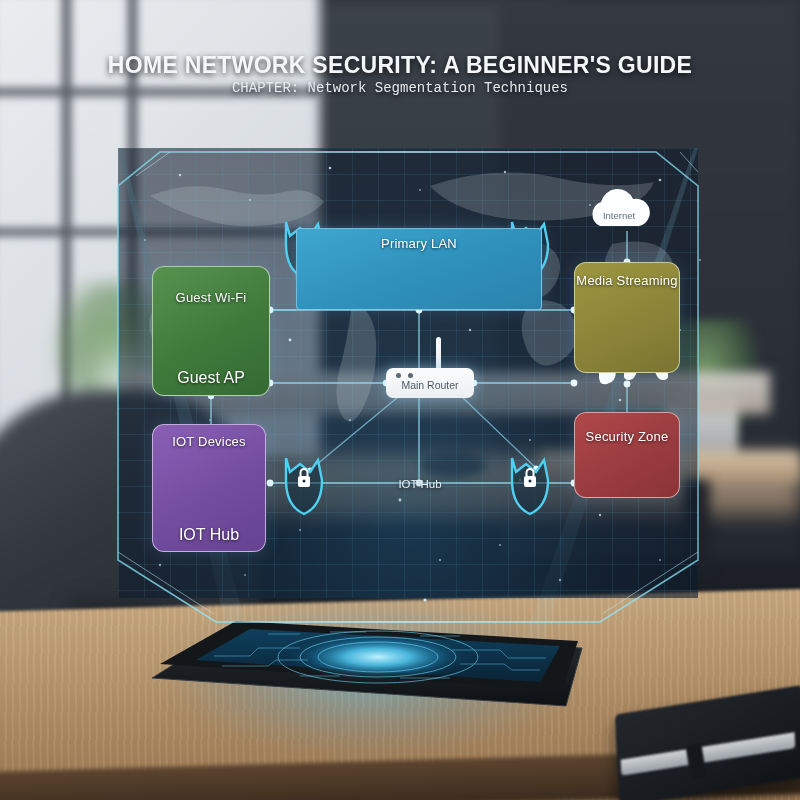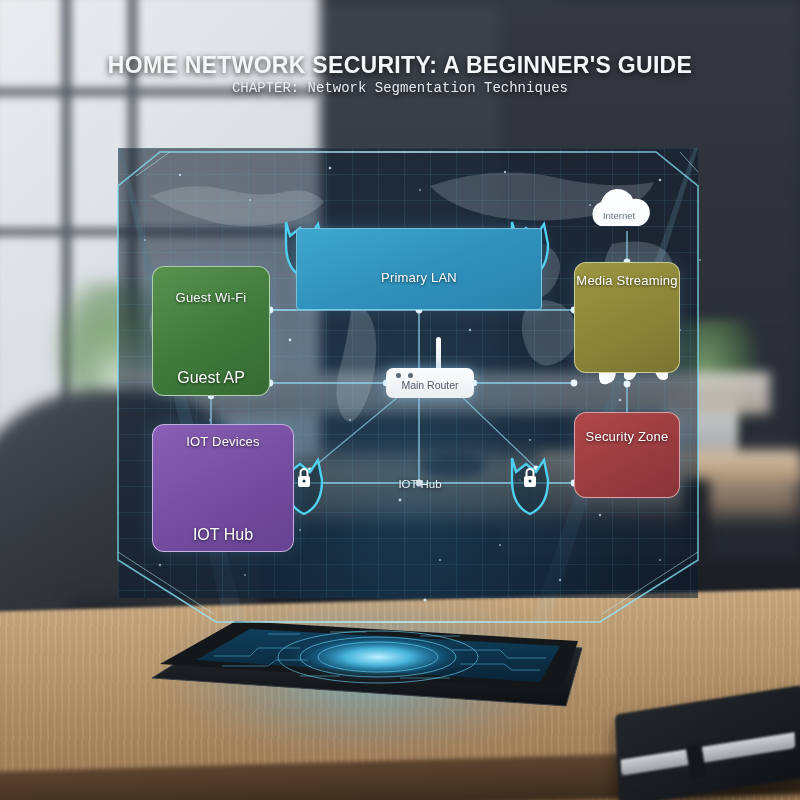--- a/index.html
+++ b/index.html
@@ -100,21 +100,21 @@
     border:1.5px solid rgba(210,235,210,.75); }
   #primary-lan { left:296px; top:228px; width:246px; height:82px;
     background:linear-gradient(160deg,#3fa7cf 0%,#2f92bd 50%,#2b83ad 100%);
     border:1.5px solid rgba(170,225,245,.6); border-radius:4px; }
   #media-streaming { left:574px; top:262px; width:106px; height:111px;
     background:linear-gradient(155deg,#9b9640 0%,#8a8338 60%,#7b7432 100%);
     border:1.5px solid rgba(235,235,190,.7); }
   #security-zone { left:574px; top:412px; width:106px; height:86px;
     background:linear-gradient(150deg,#b0484a 0%,#9a3c40 55%,#8a3438 100%);
     border:1.5px solid rgba(245,205,205,.7); }
-  #iot-devices { left:152px; top:424px; width:142px; height:128px;
+  #iot-devices { left:152px; top:424px; width:114px; height:128px;
     background:linear-gradient(150deg,#8a5fb5 0%,#734da0 55%,#664291 100%);
     border:1.5px solid rgba(225,210,245,.72); }
 
   .router { position:absolute; left:386px; top:368px; width:88px; height:30px;
     background:linear-gradient(180deg,#fbfcfd,#eceff2); border-radius:7px;
     box-shadow:0 0 14px rgba(150,215,255,.5); }
   .router-label { position:absolute; left:0; right:0; top:11px; text-align:center;
     font-size:10.5px; color:#4f5a66; }
   .router-led { position:absolute; top:5px; width:5px; height:5px; border-radius:50%; background:#5d6975; }
   .router-ant { position:absolute; left:436px; top:337px; width:5px; height:34px;
@@ -476,21 +476,21 @@
       <path d="M600,226 a13,13 0 0 1 1,-24 a17,17 0 0 1 32,-3 a12,12 0 0 1 6,27 z" fill="#fdfeff"></path>
     </g>
   </svg>
 
   <div class="node" id="guest-wifi">
     <div class="node-title" style="top:23px;">Guest Wi-Fi</div>
     <div class="node-sub" style="bottom:8px;">Guest AP</div>
   </div>
 
   <div class="node" id="primary-lan">
-    <div class="node-title" style="top:7px;margin-top:34px;">Primary LAN</div>
+    <div class="node-title" style="top:7px;">Primary LAN</div>
   </div>
 
   <div class="node" id="media-streaming">
     <div class="node-title" style="top:10px;">Media Streaming</div>
   </div>
 
   <div class="node" id="security-zone">
     <div class="node-title" style="top:16px;">Security Zone</div>
   </div>
 

